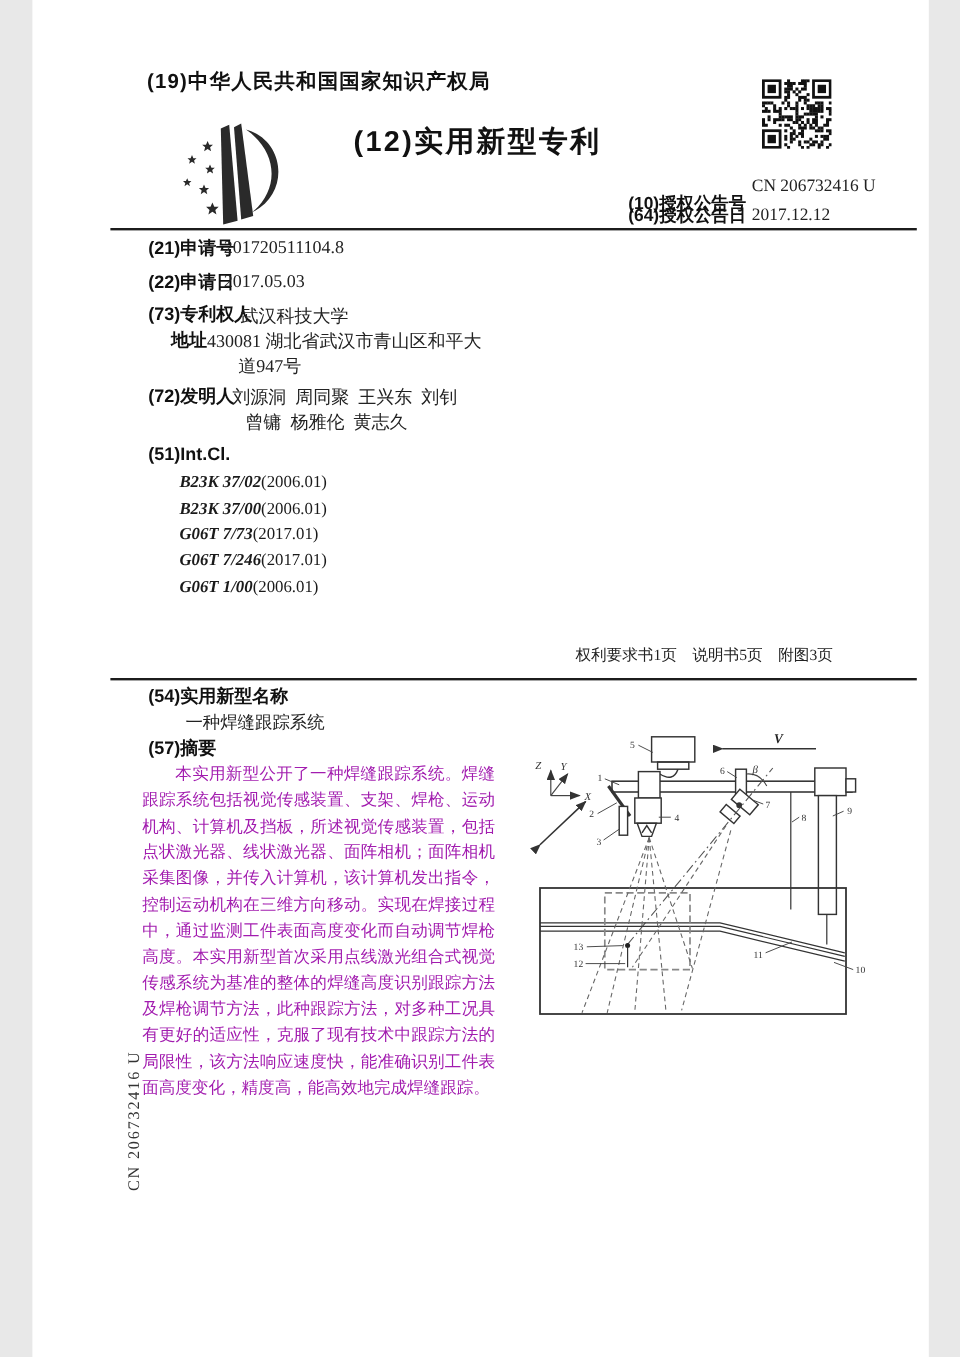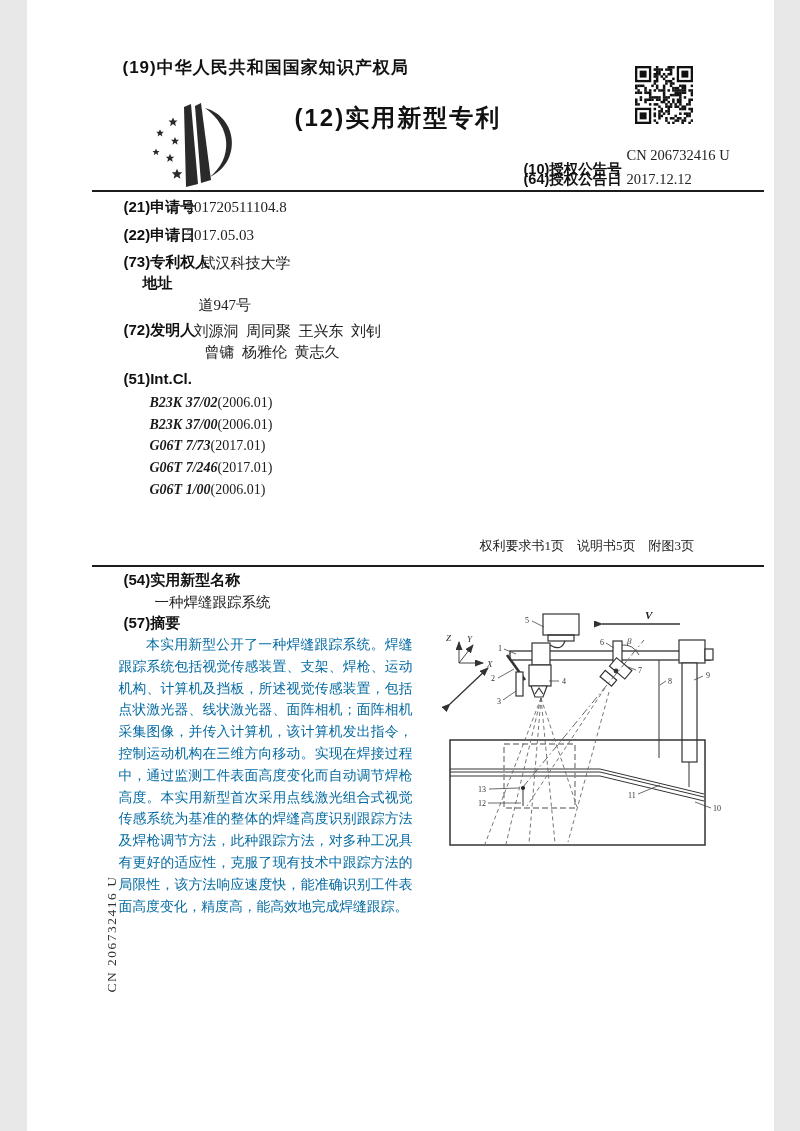--- a/index.html
+++ b/index.html
@@ -18,21 +18,21 @@
   .biblbl{font-size:15px;}
   .bibval{font-size:15px;white-space:pre;}
   .ipcrow{font-size:14px;white-space:pre;}
   .ipccode{font-family:"Liberation Serif", serif;font-style:italic;font-weight:700;}
   .ipcver{font-family:"Liberation Serif", serif;}
   .esm{font-size:15px;}
   .pages{font-size:13px;color:#222;}
   .pages span{margin-right:13px;}
   .abstract{
     width:294px;font-size:13.8px;line-height:21.8px;text-align:justify;
-    text-indent:2em;color:#0369a1;
+    text-indent:2em;color:#a21caf;
   }
   .sidebar-vert{
     transform:translate(-50%,-50%) rotate(-90deg);
     white-space:nowrap;font-size:13.5px;letter-spacing:1.5px;color:#333;
   }
   svg text{font-family:"Liberation Serif", serif;}
   .figlbl{font-size:8px;fill:#333;}
   .figaxis{font-size:9px;font-style:italic;fill:#333;}
   .figv{font-size:11px;font-style:italic;font-weight:700;fill:#222;}
 </style>
@@ -278,20 +278,21 @@
   <div class="abs lbl biblbl" style="left:97px;top:198px;">(21)申请号</div>
   <div class="abs val bibval" style="left:160px;top:199px;">201720511104.8</div>
 
   <div class="abs lbl biblbl" style="left:97px;top:226px;">(22)申请日</div>
   <div class="abs val bibval" style="left:160px;top:227px;">2017.05.03</div>
 
   <div class="abs lbl biblbl" style="left:97px;top:253px;">(73)专利权人</div>
   <div class="abs val bibval" style="left:174px;top:254px;">武汉科技大学</div>
 
   <div class="abs lbl biblbl" style="left:116px;top:274px;">地址</div>
+  <div class="abs val bibval" style="left:146px;top:275px;">430081 湖北省武汉市青山区和平大</div>
   <div class="abs val bibval" style="left:172px;top:296px;">道947号</div>
 
   <div class="abs lbl biblbl" style="left:97px;top:321px;">(72)发明人</div>
   <div class="abs val bibval" style="left:167px;top:322px;">刘源洞  周同聚  王兴东  刘钊</div>
   <div class="abs val bibval" style="left:178px;top:343px;text-align:center;">曾镛  杨雅伦  黄志久</div>
 
   <div class="abs lbl biblbl" style="left:97px;top:370px;">(51)Int.Cl.</div>
 
   <div class="abs ipcrow" style="left:123px;top:395px;"><span class="ipccode">B23K 37/02</span><span class="ipcver">(2006.01)</span></div>
   <div class="abs ipcrow" style="left:123px;top:417px;text-align:right;"><span class="ipccode">B23K 37/00</span><span class="ipcver">(2006.01)</span></div>

